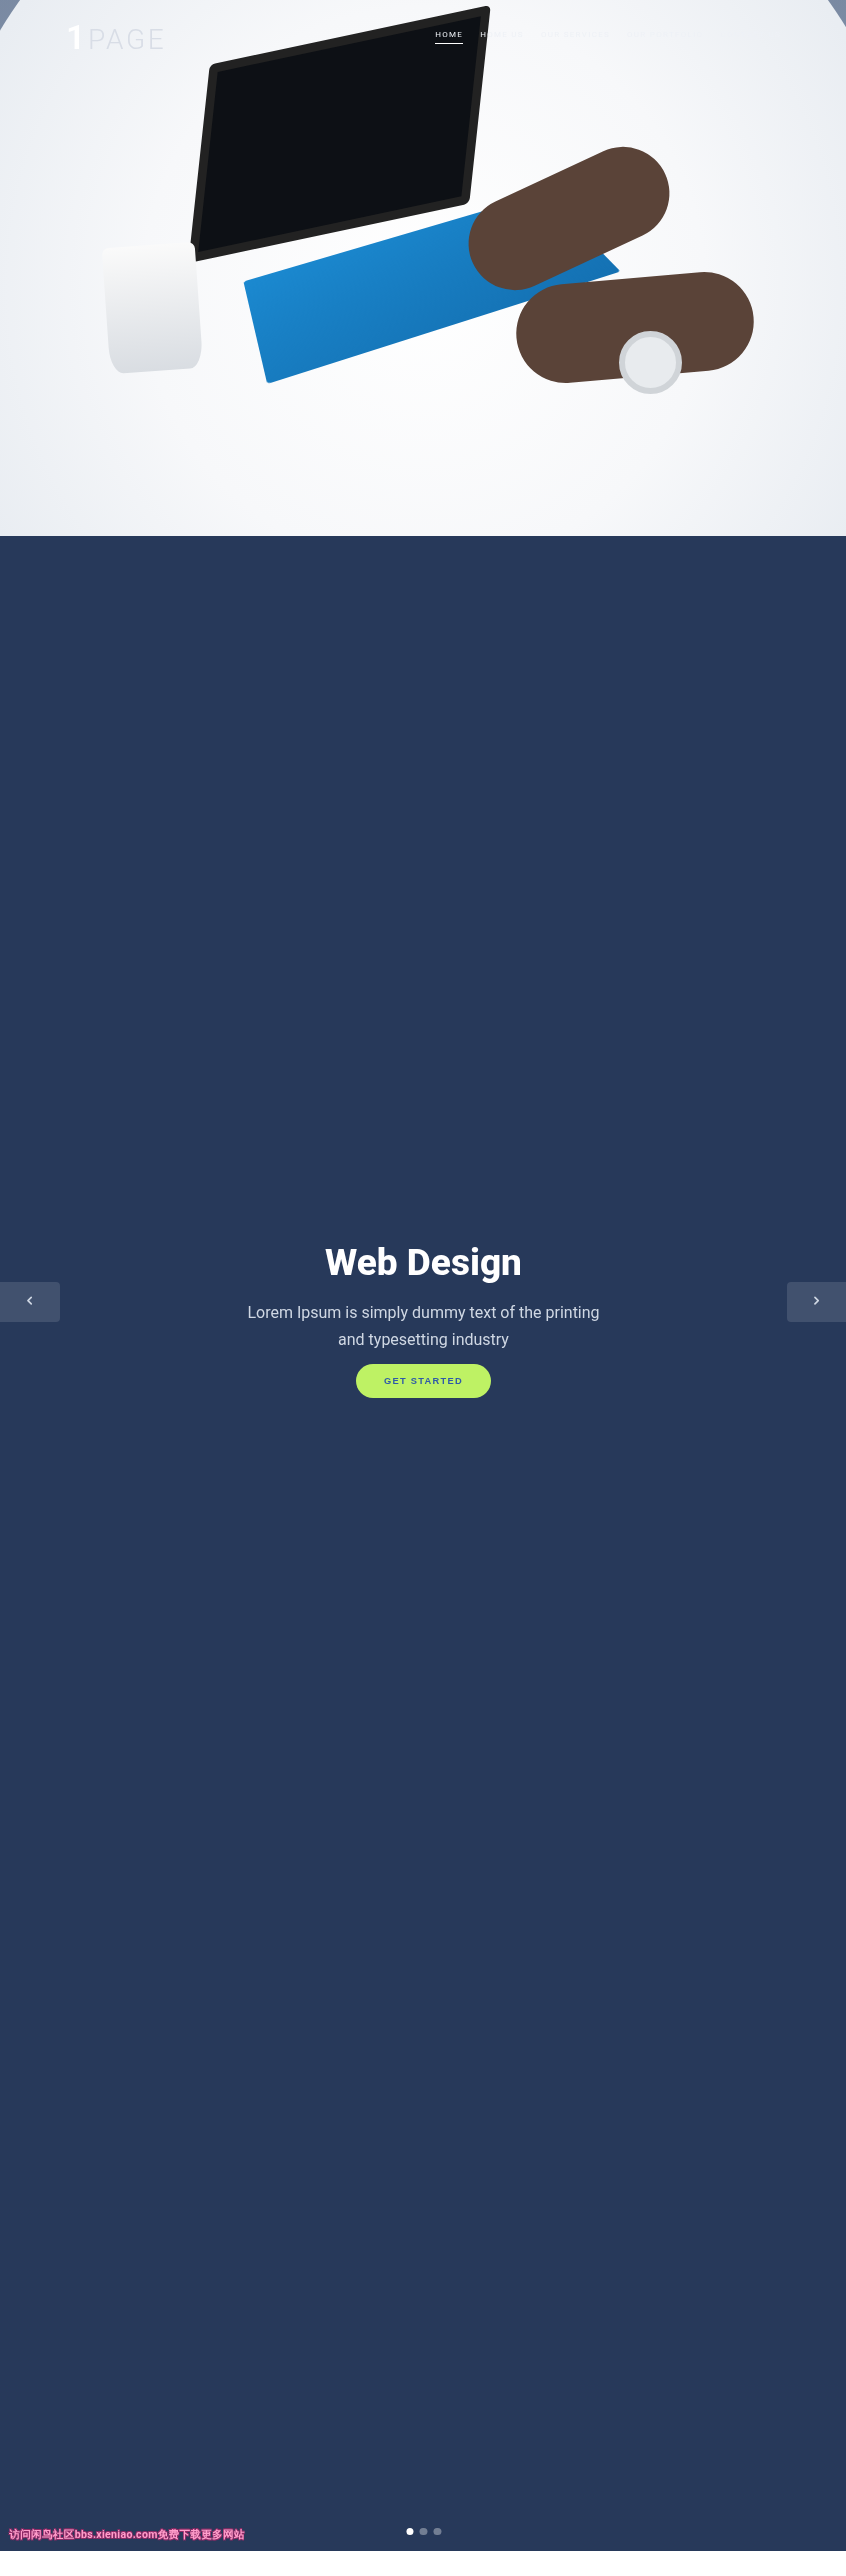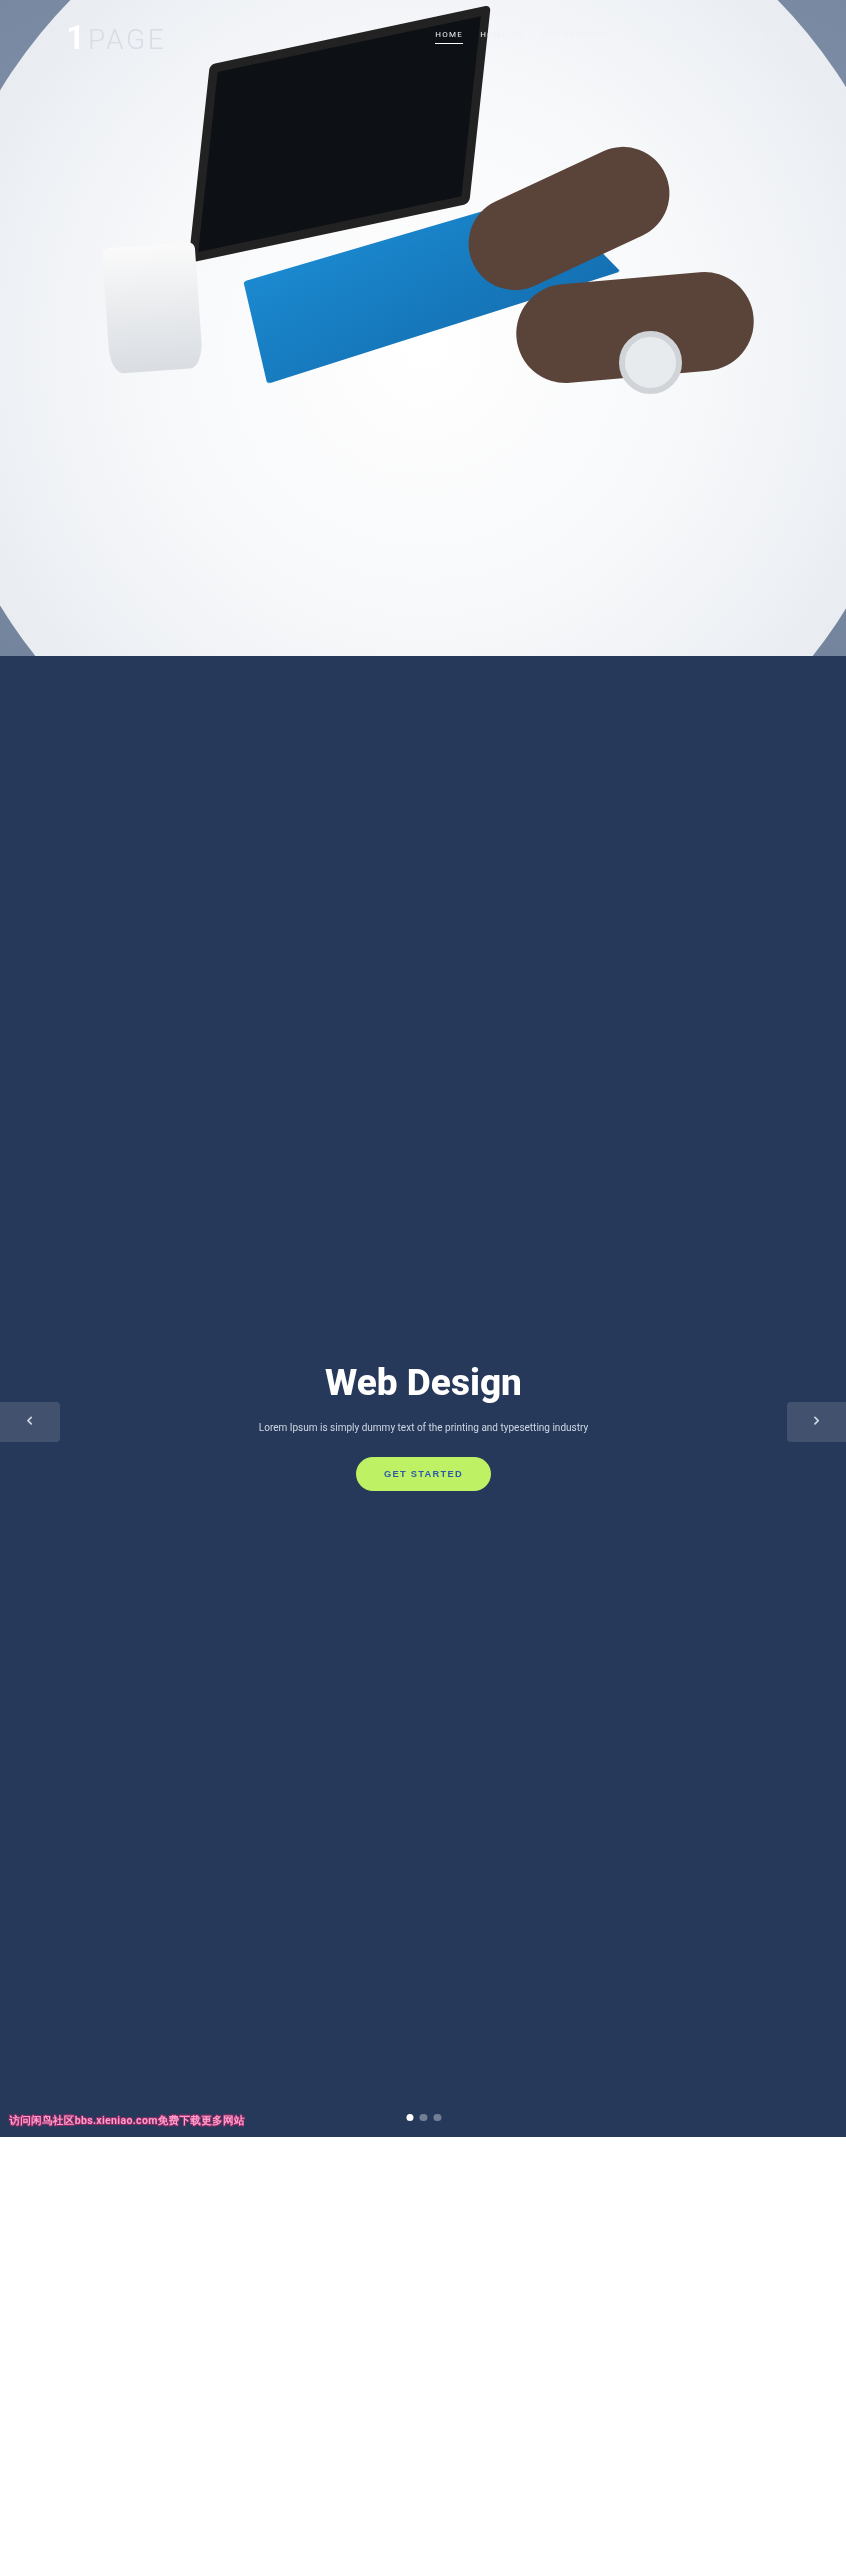--- a/index.html
+++ b/index.html
@@ -5,21 +5,21 @@
     * { margin: 0; padding: 0; box-sizing: border-box; }
     body {
       font-family: -apple-system, BlinkMacSystemFont, "Segoe UI", Roboto, "Helvetica Neue", Arial, sans-serif;
       width: 847px;
       overflow-x: hidden;
     }
 
     
     .hero-bg {
       position: relative;
-      height: 656px;
+      height: 536px;
       background:
         linear-gradient(rgba(45,70,110,0.55), rgba(45,70,110,0.55)),
         radial-gradient(ellipse 794px 463px at 50% 40%, #f4f5f7 0%, #f4f5f7 35%, #dfe3e8 55%, #c9cfd6 100%);
       overflow: hidden;
     }
     
     .table-surface {
       position: absolute; left:50%; top:50%;
       width: 992px; height: 992px;
       background: radial-gradient(circle at 50% 50%, #ffffff 0%, #f7f8fa 40%, #e9edf2 70%);
@@ -98,33 +98,33 @@
     .menu a {
       color: #eef1f6; font-size: 8px; letter-spacing: 1.3px;
       text-decoration: none; padding-bottom: 4px;
       cursor: pointer;
     }
     .menu a.active { border-bottom: 1.3px solid #fff; }
 
     
     .slider {
       position: relative;
-      height: 1481px;
+      height: 2015px;
       background: #27395a;
       display: flex; flex-direction: column;
       justify-content: center; align-items: center;
       text-align: center;
     }
     .slider h1 {
       color: #fff; font-size: 37px; font-weight: 800;
       margin-bottom: 14.6px;
     }
     .slider p {
-      color: #cfd7e3; font-size: 10px; line-height: 1.7;
-      max-width: 370px; margin-bottom: 21px;
+      color: #cfd7e3; font-size: 16px; line-height: 1.7;
+      max-width: 370px; margin-bottom: 11px;
     }
     .btn {
       background: #bef264; color: #2f5aa8;
       border: none; border-radius: 26.5px;
       padding: 12px 28px;
       font-size: 9.3px; font-weight: 700; letter-spacing: 1.3px;
       cursor: pointer;
     }
     .slider-content {
       position: absolute;

